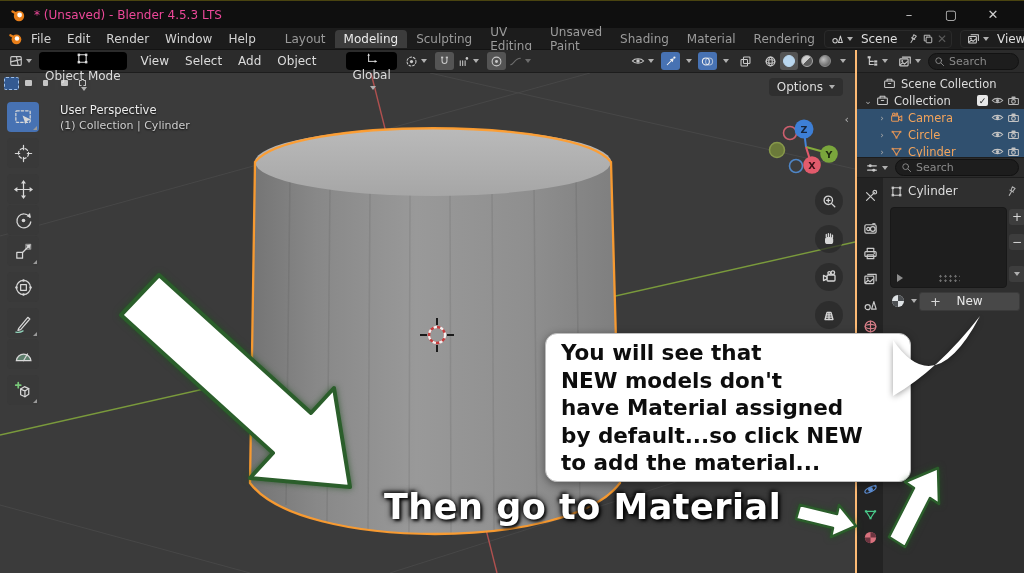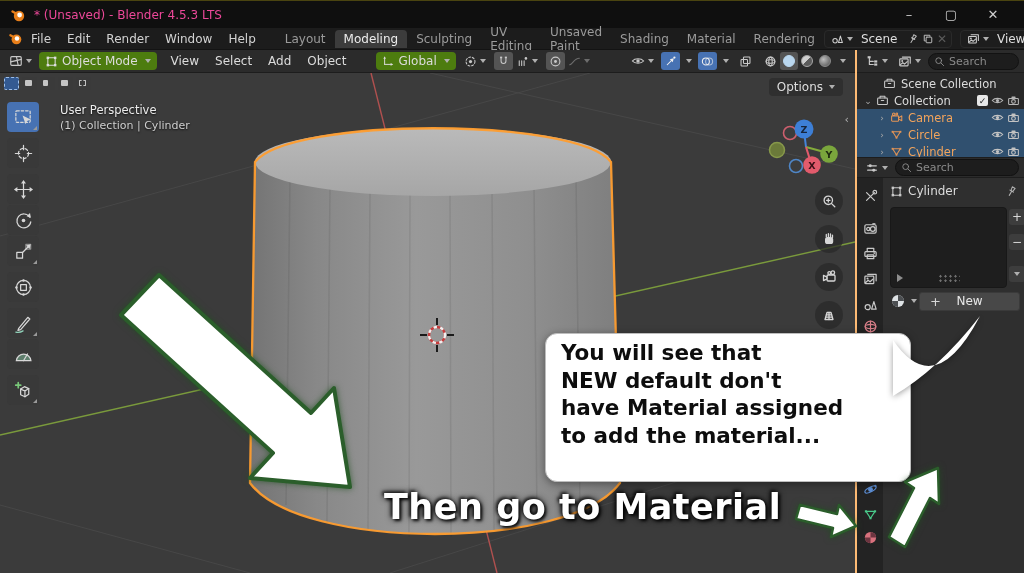--- a/index.html
+++ b/index.html
@@ -38,21 +38,21 @@
   .idwidget .val { padding:0 6px; min-width:52px; }
 
   
   .main { position:absolute; left:0; top:50px; width:1024px; height:523px; display:flex; }
   .left { position:relative; width:855px; height:523px; }
   .right { position:relative; width:169px; height:523px; background:#282828; border-left:2px solid #fdba74; }
 
   
   .vheader { position:relative; height:23px; background:#2b2b2b; border-bottom:1px solid #1d1d1d;
              display:flex; align-items:center; padding:0 6px; color:#dcdcdc; z-index:20; }
-  .pill { display:flex; align-items:center; background:#4d7c0f; border-radius:4px; height:18px; padding:0 6px; gap:4px; }
+  .pill { display:flex; align-items:center; background:#000000; border-radius:4px; height:18px; padding:0 6px; gap:4px;flex-direction:column; }
   .hbtn { display:flex; align-items:center; height:18px; padding:0 3px; border-radius:3px; color:#c9c9c9; }
   .hbtn.blue { background:#4772b3; color:#f0f0f0; }
   .hbtn.lit { background:#545454; }
   .vmenu { padding:0 8px; }
   .sph { width:12px; height:12px; border-radius:50%; border:1.3px solid #c0c0c0; display:inline-block; }
   .sph.solid { background:#b9d6ee; border-color:#b9d6ee; }
   .sph.mat { background:linear-gradient(135deg,#cfcfcf 50%,#5c5c5c 50%); border-color:#a8a8a8; }
   .sph.rend { background:radial-gradient(circle at 35% 35%,#bdbdbd,#4d4d4d); border-color:#8a8a8a; }
 
   
@@ -954,22 +954,23 @@
             </div>
           </div>
         </div>
       </div>
     </div>
   </div>
 
 
   <div class="bubble">
     <div>You will see that</div>
-    <div>NEW default don't</div>
+    <div>NEW models don't</div>
     <div>have Material assigned</div>
+    <div>by default...so click NEW</div>
     <div>to add the material...</div>
   </div>
 
   <div class="caption">Then go to Material</div>
 
   <svg class="annot-svg" width="1024" height="573" viewBox="0 0 1024 573">
     <g style="filter:drop-shadow(0 0 3px rgba(30,80,30,0.7))">
       <polygon points="159,275 311,413 334,388 350,487 250,478 273,453 121,315" fill="#ffffff" stroke="#2b5e2b" stroke-width="4" stroke-linejoin="round"></polygon>
       <polygon points="800,505 837,514 839,505 856,526 831,537 833,528 796,519" fill="#ffffff" stroke="#2b5e2b" stroke-width="2.5" stroke-linejoin="round"></polygon>
       <polygon points="889,537 914,488 905,482 938,468 939,504 930,498 905,547" fill="#ffffff" stroke="#2b5e2b" stroke-width="2.5" stroke-linejoin="round"></polygon>

